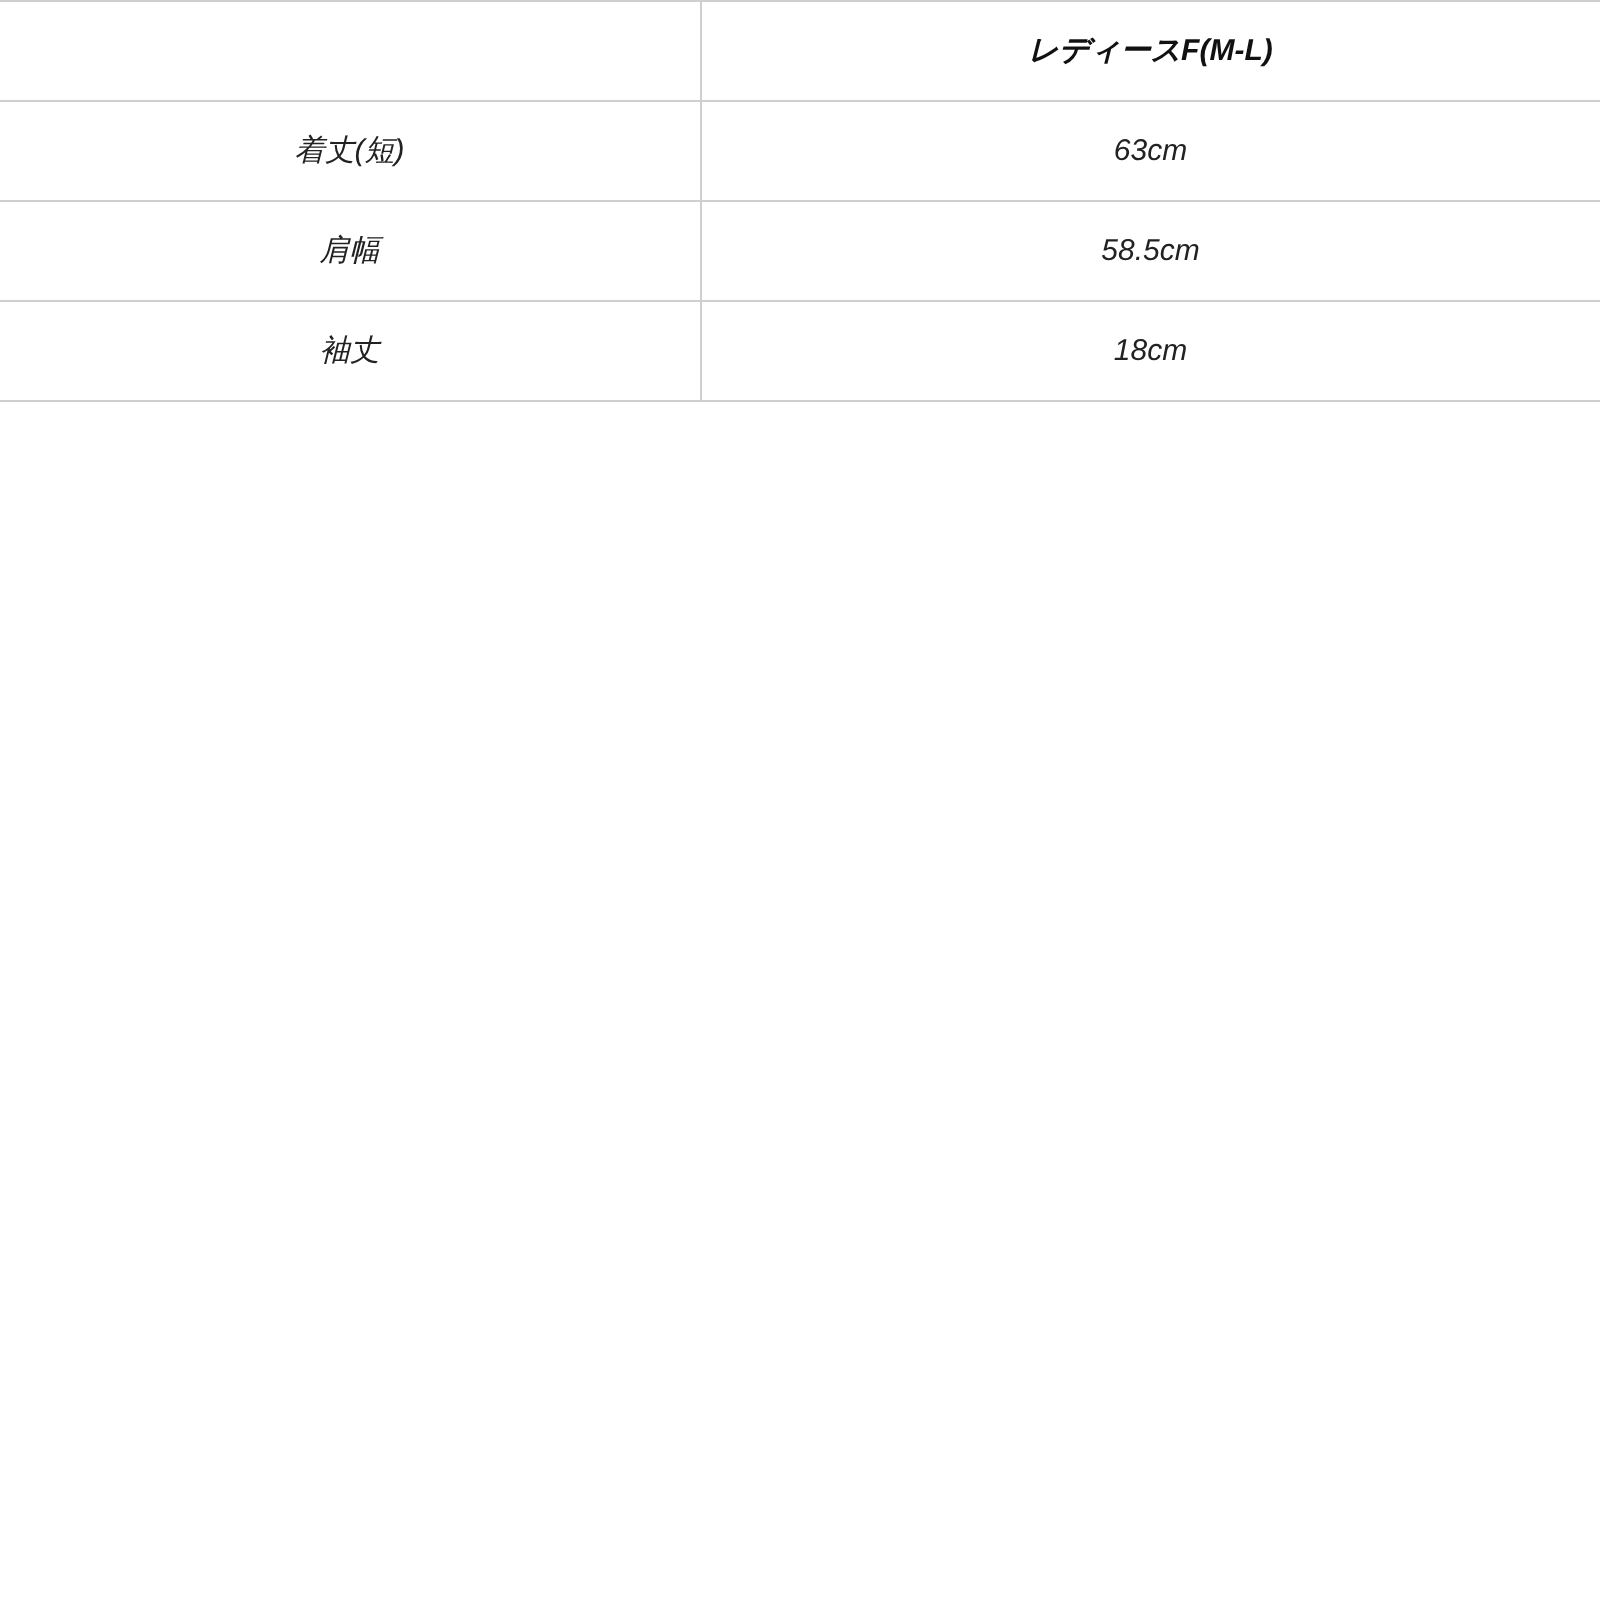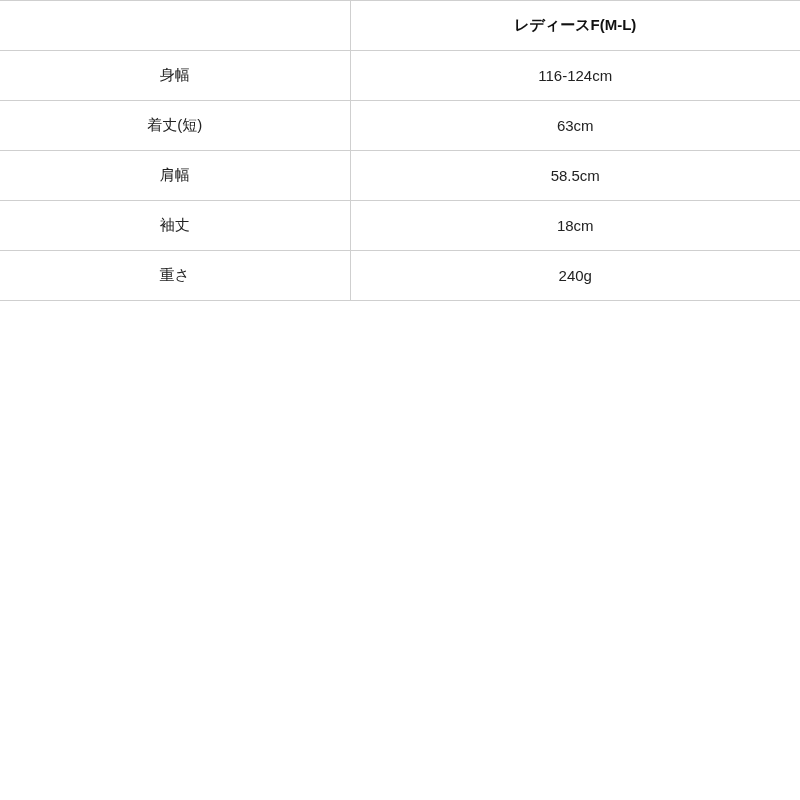--- a/index.html
+++ b/index.html
@@ -12,20 +12,21 @@
     height: 800px;
     font-family: "Liberation Sans", sans-serif;
     color: #1a1a1a;
     overflow: hidden;
   }
   .page {
     width: 756px;
     height: 800px;
     position: relative;
     background: #ffffff;
+    font-style: italic;
   }
   table.size-table {
     width: 800px;
     border-collapse: collapse;
     table-layout: fixed;
     border-top: 1px solid #cfcfcf;
   }
   table.size-table col.label-col { width: 350px; }
   table.size-table col.value-col { width: 450px; }
 
@@ -72,44 +73,36 @@
     <colgroup>
       <col class="label-col">
       <col class="value-col">
     </colgroup>
     <tbody>
       <tr class="head-row">
         <td class="head-empty"></td>
         <td class="head-label">レディースF(M-L)</td>
       </tr>
 
-      <tr>
-        <td class="row-label">身幅</td>
-        <td class="row-value">116-124cm</td>
-      </tr>
 
       <tr>
         <td class="row-label">着丈(短)</td>
         <td class="row-value">63cm</td>
       </tr>
 
 
       <tr>
         <td class="row-label">肩幅</td>
         <td class="row-value">58.5cm</td>
       </tr>
 
       <tr>
         <td class="row-label">袖丈</td>
         <td class="row-value">18cm</td>
       </tr>
 
 
 
-      <tr>
-        <td class="row-label">重さ</td>
-        <td class="row-value">240g</td>
-      </tr>
     </tbody>
   </table>
 
   <div class="filler"></div>
 </div>
 
 </body></html>

